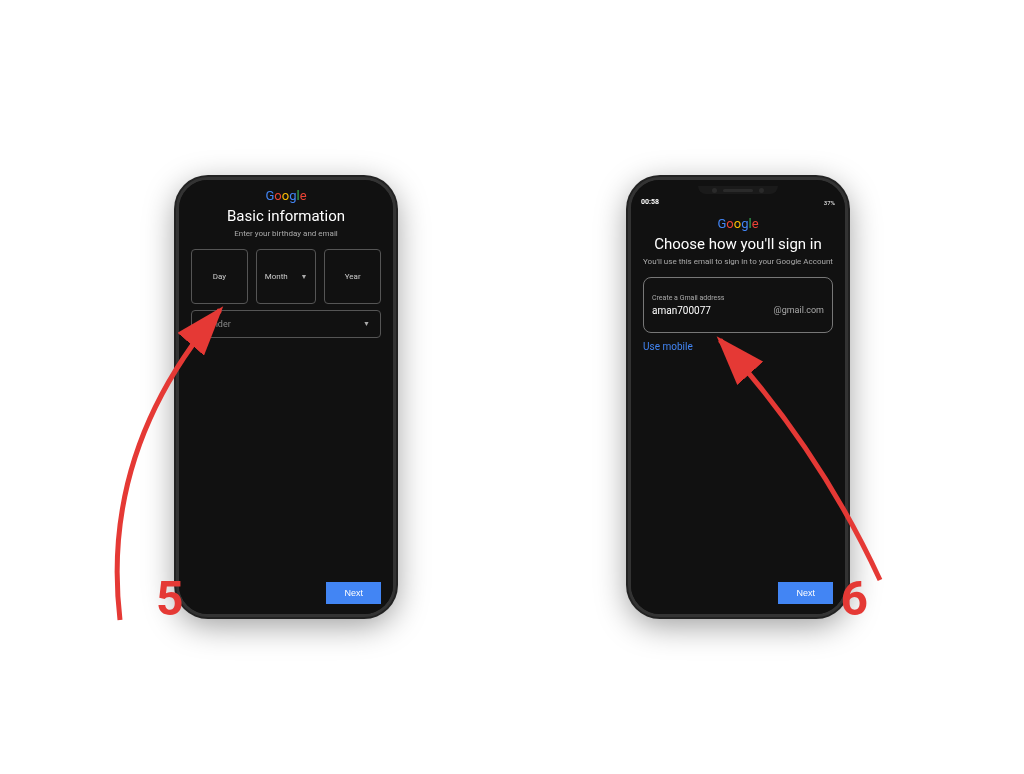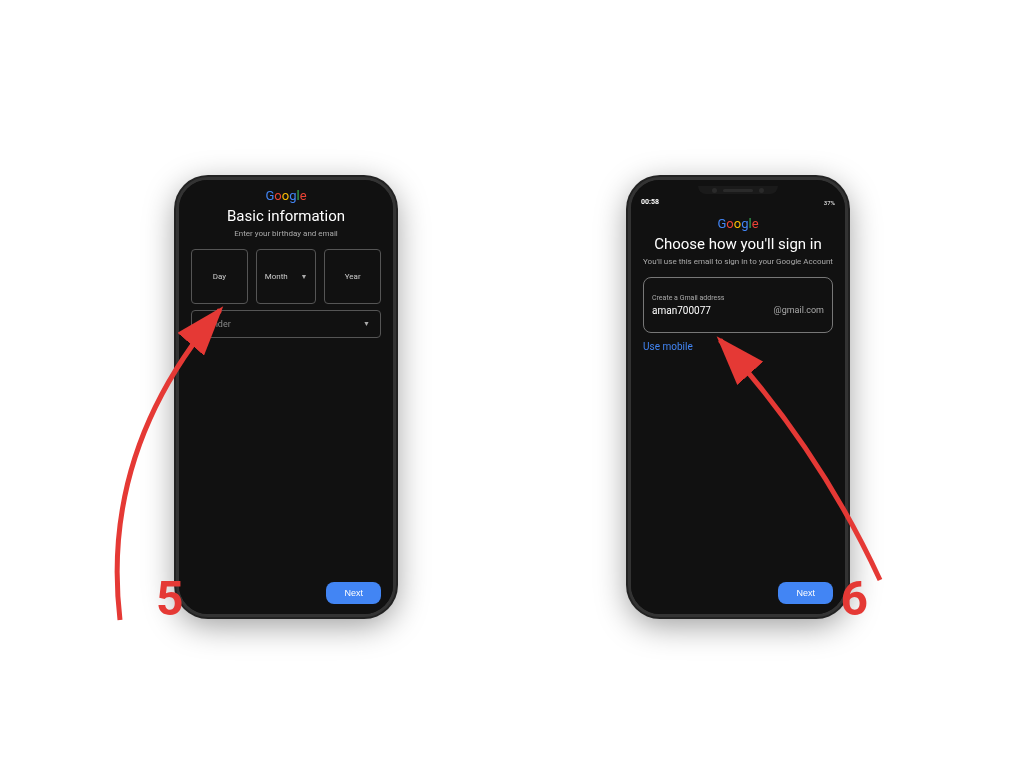--- a/index.html
+++ b/index.html
@@ -203,21 +203,21 @@
       font-size: 10px;
       color: #4285F4;
       align-self: flex-start;
     }
 
     
     .next-btn {
       background: #4285F4;
       color: #fff;
       border: none;
-      border-radius: 8px;
+      border-radius: 0;
       padding: 6px 18px;
       font-size: 9px;
       cursor: pointer;
       margin-top: auto;
       align-self: flex-end;
     }
 
     
     .annotation-number {
       position: absolute;

